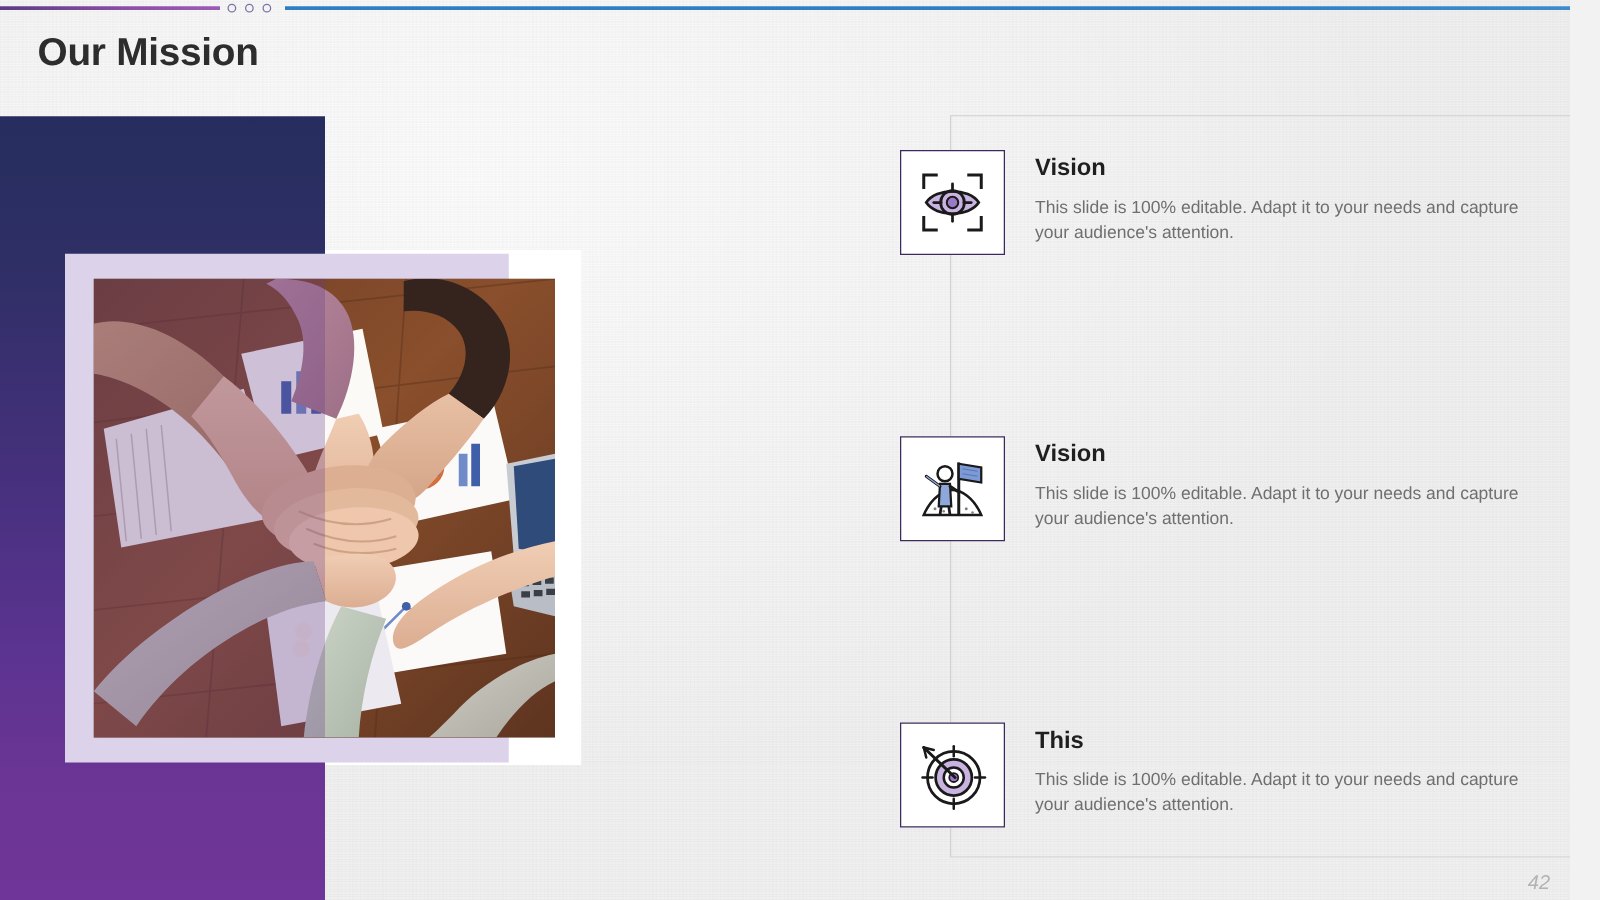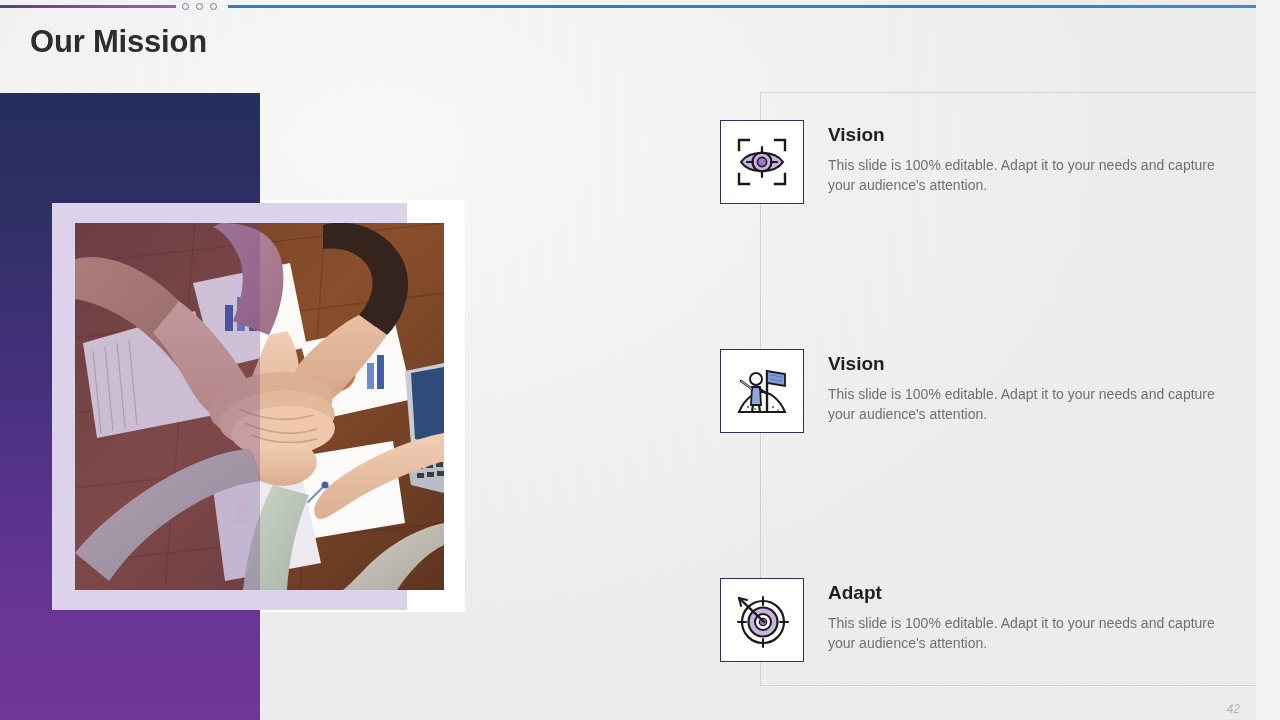--- a/index.html
+++ b/index.html
@@ -185,21 +185,21 @@
     font-size: 14px;
     color: #6f6f6f;
     line-height: 1.42;
     margin: 0;
   }
 
   
   .page-number {
     position: absolute;
     right: 16px; bottom: 4px;
-    font-size: 12px;
+    font-size: 16px;
     color: #b3b3b3;
     z-index: 5;
     font-style: italic;
   }
 </style>
 </head>
 <body>
 
 <div class="slide">
 
@@ -430,20 +430,20 @@
               <path d="M49 33 L57 33"></path>
           </g>
 
           <path d="M8 9 L33 33" stroke="#1a1a1a" stroke-width="2.4" fill="none" stroke-linecap="round"></path>
           <path d="M8 9 L16 11" stroke="#1a1a1a" stroke-width="2" fill="none" stroke-linecap="round"></path>
           <path d="M8 9 L10 17" stroke="#1a1a1a" stroke-width="2" fill="none" stroke-linecap="round"></path>
         </svg>
       </span>
     </div>
     <div class="feature-text">
-      <h3 class="feature-title">Adapt</h3>
+      <h3 class="feature-title">This</h3>
       <p class="feature-desc">This slide is 100% editable. Adapt it to your needs and capture your audience's attention.</p>
     </div>
   </div>
 
   <div class="page-number">42</div>
 
 </div>
 
 </body></html>

